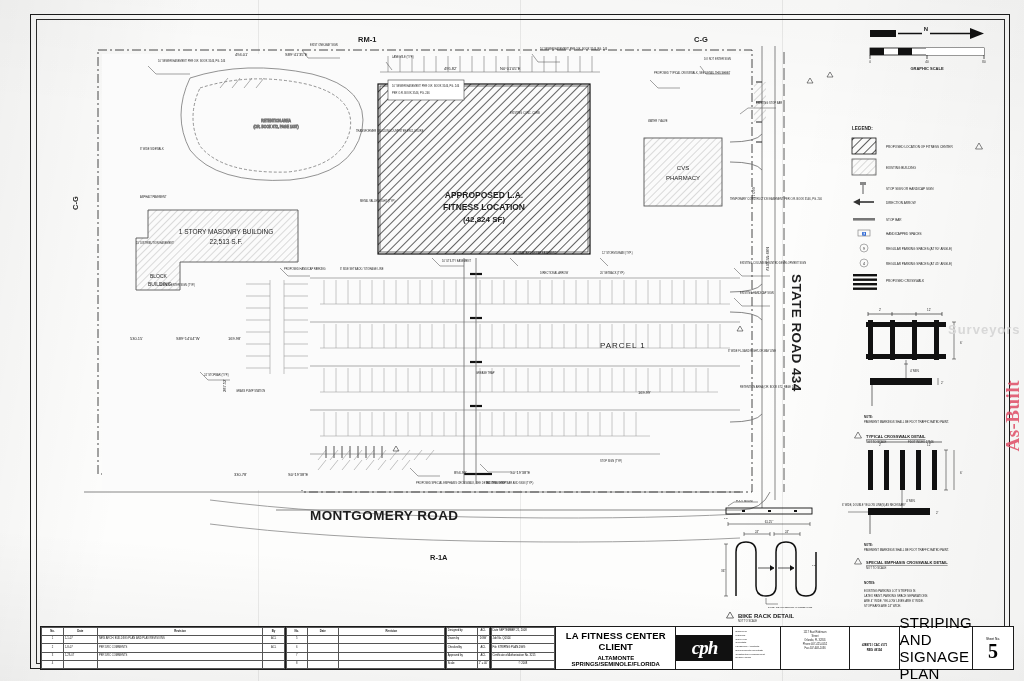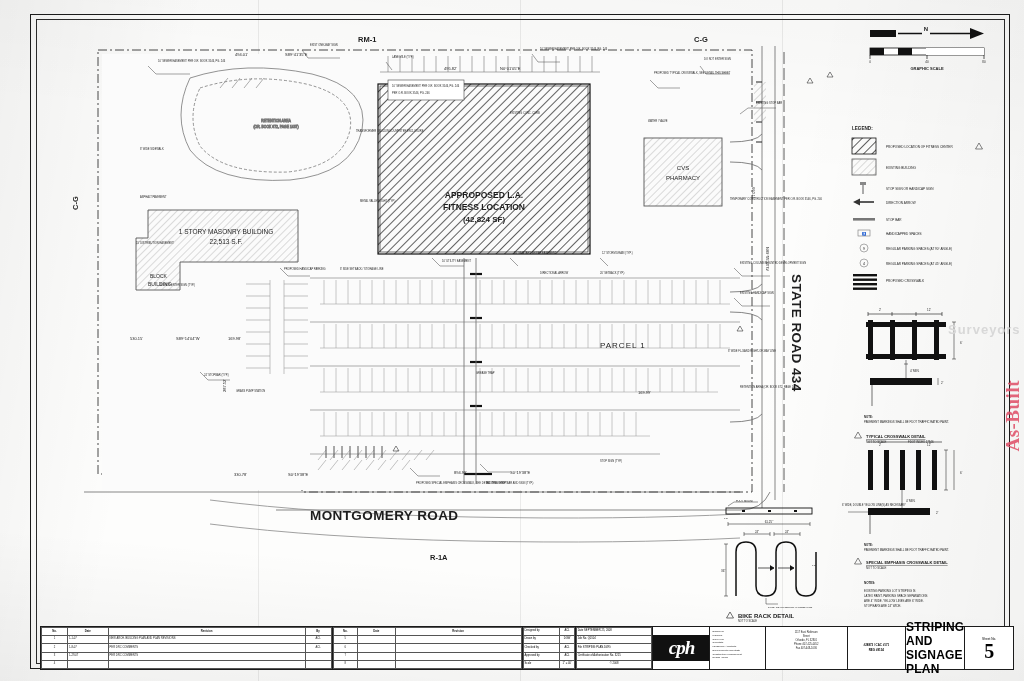--- a/index.html
+++ b/index.html
@@ -38,21 +38,21 @@
   .projcell{width:162px;display:flex;flex-direction:column;align-items:center;justify-content:center;text-align:center;}
   .projcell .p1{font-size:9.5px;font-weight:bold;letter-spacing:.2px;}
   .projcell .p2{font-size:9.5px;font-weight:bold;}
   .projcell .p3{font-size:6px;font-weight:bold;margin-top:3px;}
   .logocell{width:62px;display:flex;align-items:center;justify-content:center;background:#fff;}
   .logobox{width:56px;height:26px;background:#111;display:flex;align-items:center;justify-content:center;}
   .logobox span{color:#fff;font-family:"Liberation Serif",serif;font-size:19px;font-weight:bold;font-style:italic;letter-spacing:-1px;}
   .disc{width:62px;padding:3px 2px;font-size:2.5px;line-height:1.5;color:#1d1d1d;}
   .addr{width:92px;padding:4px 2px;font-size:2.6px;line-height:1.55;text-align:center;color:#1d1d1d;}
   .cert{width:66px;display:flex;flex-direction:column;align-items:center;justify-content:center;font-size:2.9px;font-weight:bold;line-height:1.6;text-align:center;}
-  .sheettitle{flex:1;display:flex;align-items:center;justify-content:center;font-size:12px;font-weight:bold;letter-spacing:.2px;}
+  .sheettitle{flex:1;display:flex;align-items:center;justify-content:center;font-size:15px;font-weight:normal;letter-spacing:.2px;}
   .sheetno{width:54px;display:flex;flex-direction:column;align-items:center;justify-content:center;}
   .sheetno .lbl{font-size:3.2px;margin-top:2px;}
   .sheetno .num{font-size:20px;font-weight:bold;font-family:"Liberation Serif",serif;line-height:1;}
 </style>
 </head>
 <body>
 
 <div class="sheet">
   <div class="paper-tone"></div>
   <div class="fold" style="left:258px"></div>
@@ -848,20 +848,25 @@
         <tr>
               <td>Certificate of Authorization No. 3215</td>
             </tr>
         <tr>
               <td style="text-align:center">© 2008</td>
             </tr>
       </tbody>
         </table>
     </div>
 
+    <div class="tb-cell projcell">
+      <div class="p1">LA FITNESS CENTER</div>
+      <div class="p2">CLIENT</div>
+      <div class="p3">ALTAMONTE SPRINGS/SEMINOLE/FLORIDA</div>
+    </div>
 
     <div class="tb-cell logocell">
       <div class="logobox">
         <span>cph</span>
       </div>
     </div>
 
     <div class="tb-cell disc">
       <div>Engineers</div>
       <div>Planners</div>

